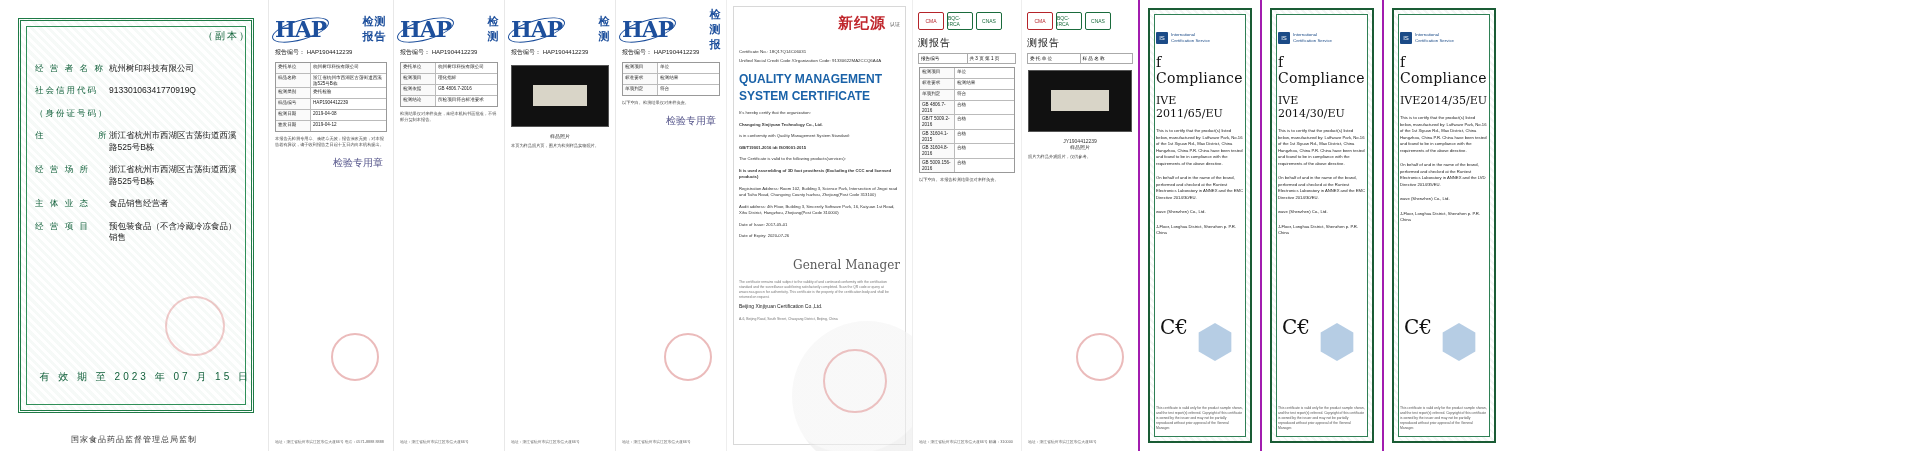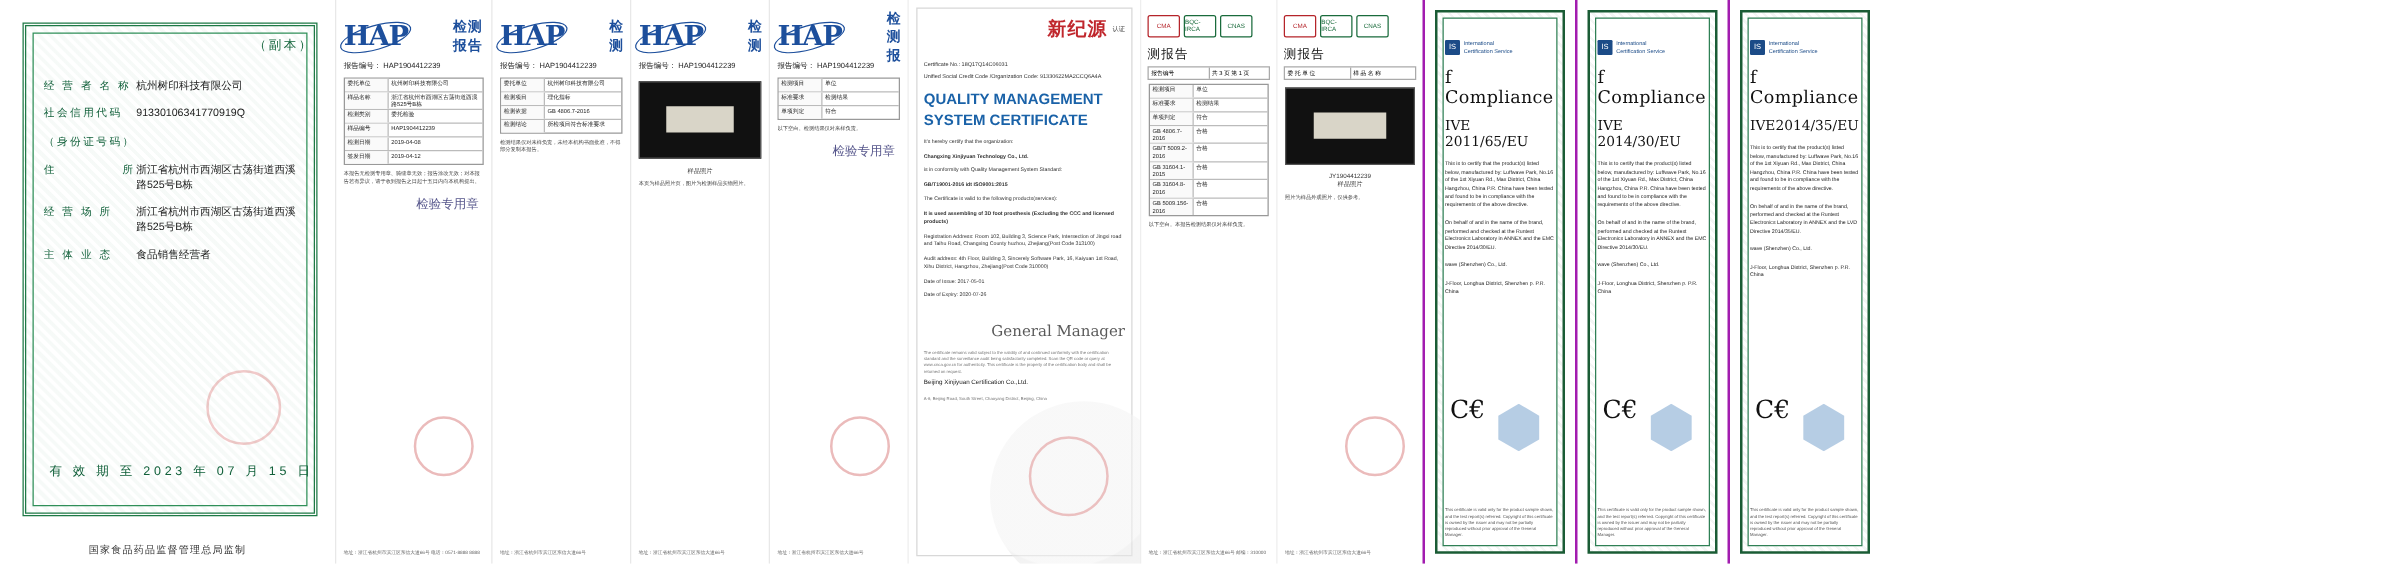--- a/index.html
+++ b/index.html
@@ -408,20 +408,24 @@
           <div class="lic-key">住　　　　　所</div>
           <div class="lic-val">浙江省杭州市西湖区古荡街道西溪路525号B栋</div>
         </div>
         <div class="lic-row">
           <div class="lic-key">经 营 场 所</div>
           <div class="lic-val">浙江省杭州市西湖区古荡街道西溪路525号B栋</div>
         </div>
         <div class="lic-row">
           <div class="lic-key">主 体 业 态</div>
           <div class="lic-val">食品销售经营者</div>
+        </div>
+        <div class="lic-row">
+          <div class="lic-key">经 营 项 目</div>
+          <div class="lic-val">预包装食品（不含冷藏冷冻食品）销售</div>
         </div>
       </div>
       <div class="lic-seal"></div>
       <div class="lic-foot">有 效 期 至  2023  年  07  月  15  日</div>
     </div>
     <div class="lic-issuer">国家食品药品监督管理总局监制</div>
   </div>
 
   <div class="cert hap">
     <div class="hap-head">

